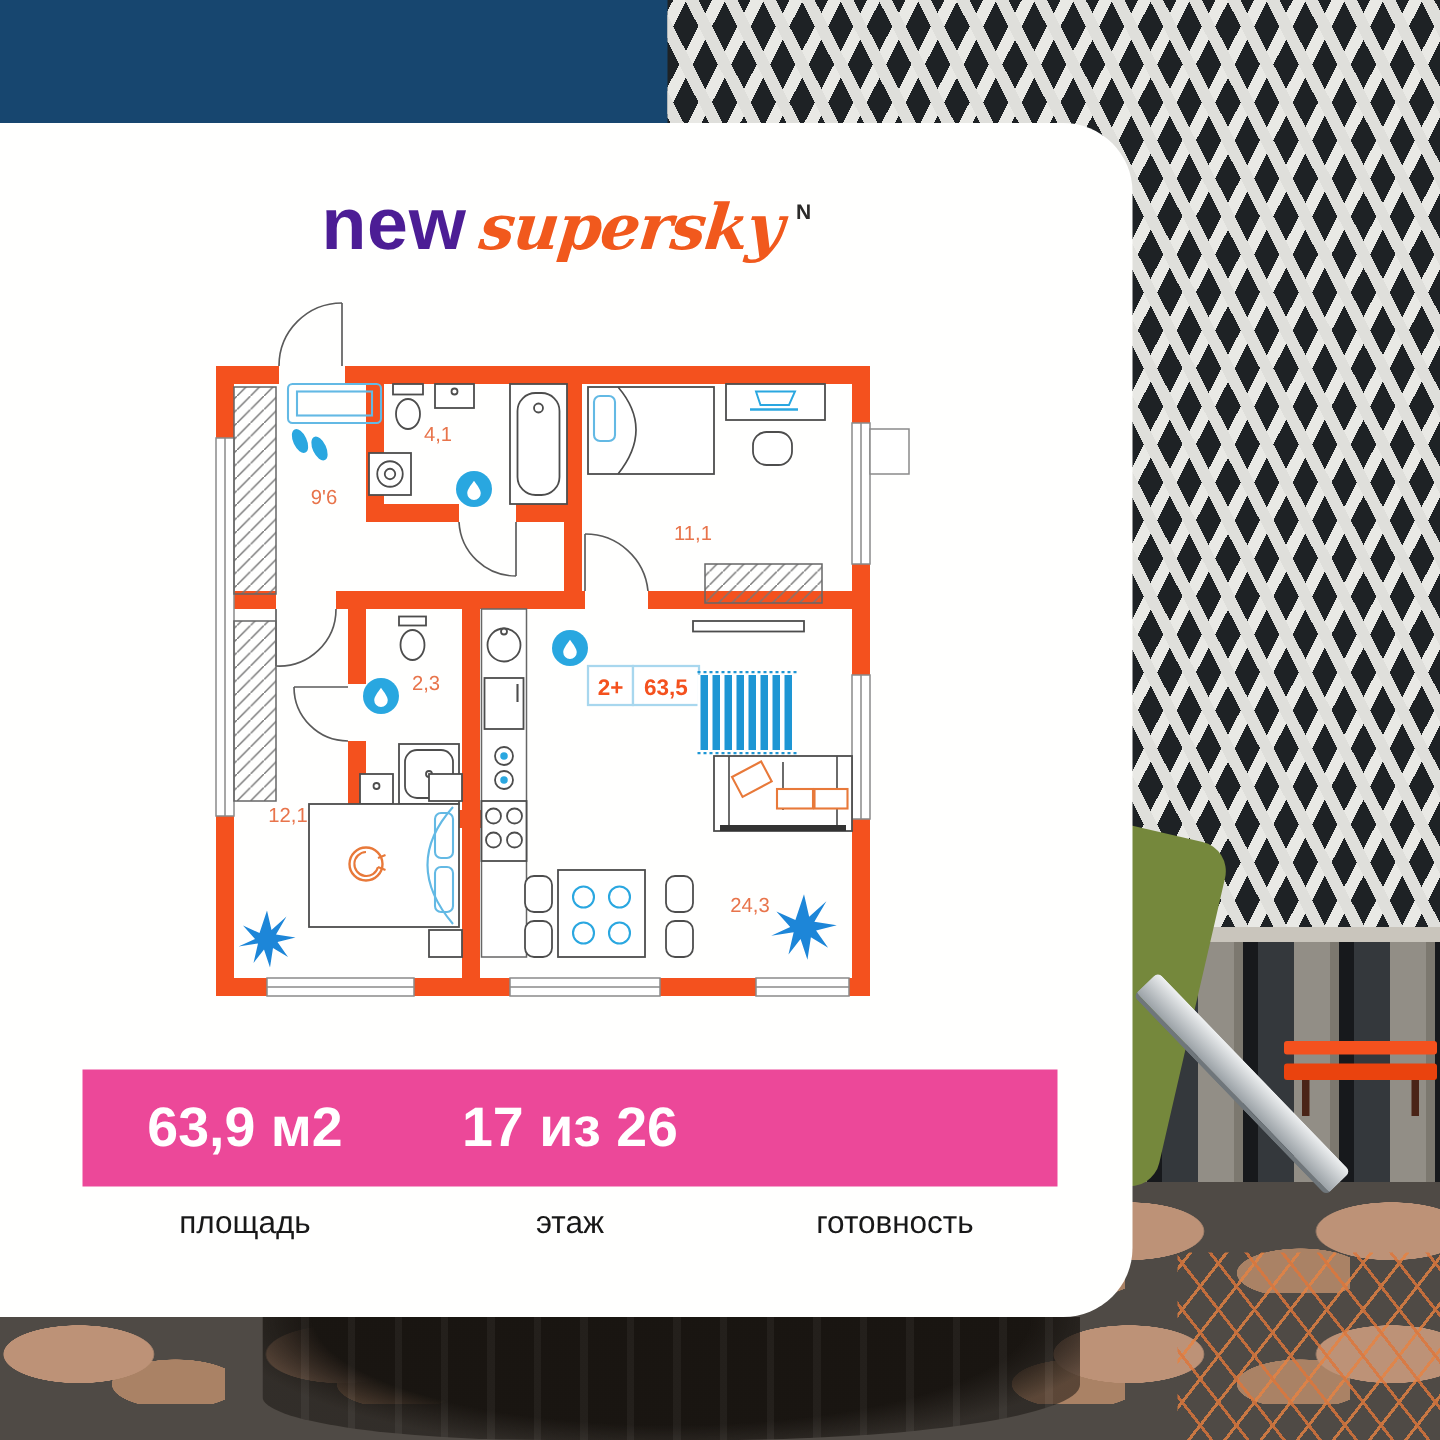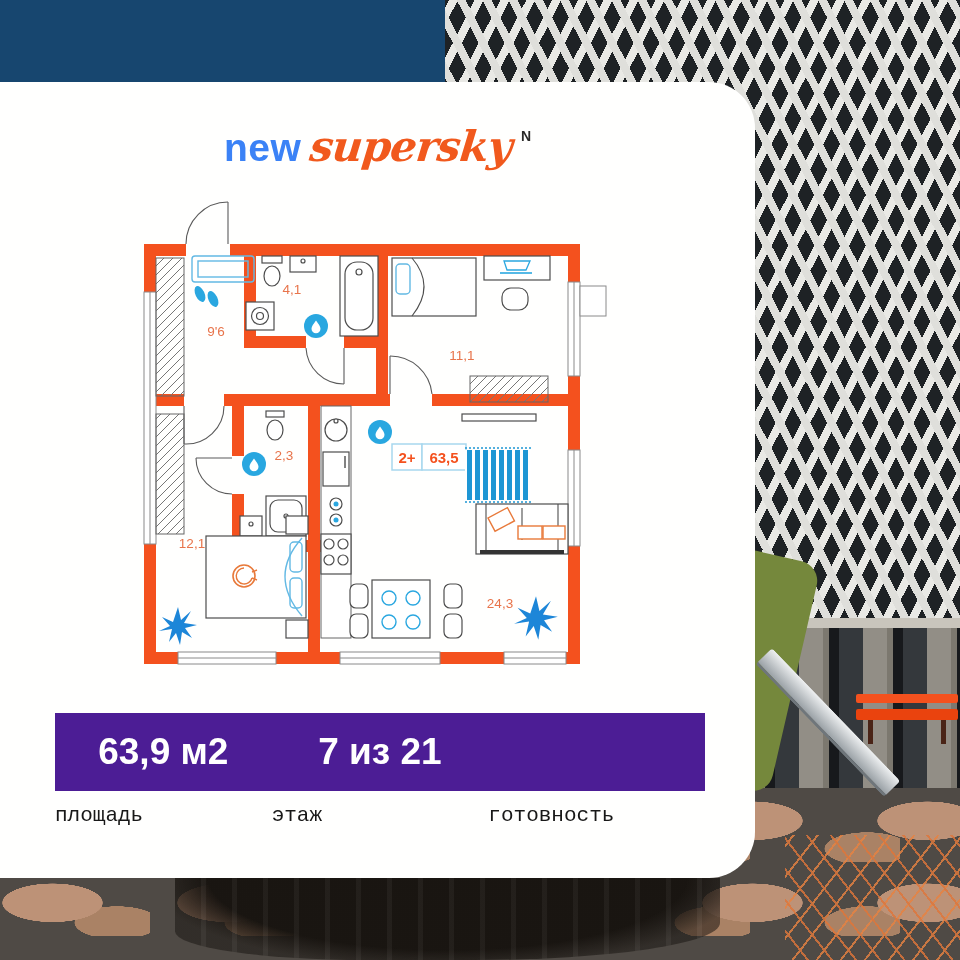--- a/index.html
+++ b/index.html
@@ -43,32 +43,32 @@
       repeating-linear-gradient(52deg, rgba(0,0,0,0) 0 17px, rgba(222,118,58,.95) 17px 19px),
       repeating-linear-gradient(-52deg, rgba(0,0,0,0) 0 17px, rgba(230,130,66,.95) 17px 19px);}
 
   
   .card{position:absolute;left:-60px;top:82px;width:815px;height:796px;background:#fffffe;
     border-radius:0 46px 46px 0;}
   .card-inner{position:relative;margin-left:60px;width:755px;height:100%;}
 
   .logo{position:absolute;top:40px;left:0;width:100%;display:flex;justify-content:center;
     align-items:baseline;gap:9px;white-space:nowrap;}
-  .logo .lg-new{font-size:39px;font-weight:600;color:#3b82f6;letter-spacing:.5px;}
+  .logo .lg-new{font-size:49px;font-weight:600;color:#4c1d95;letter-spacing:.5px;}
   .logo .lg-script{font-family:"DejaVu Serif","Liberation Serif",serif;font-style:italic;font-weight:700;
     font-size:42px;color:#f1591d;letter-spacing:-1px;transform:skewX(-6deg);}
   .logo .lg-mark{font-size:14px;font-weight:700;color:#2b2a29;position:relative;top:-20px;}
 
   .plan{position:absolute;left:140px;top:112px;}
 
   .stats{position:absolute;left:55px;top:631px;width:650px;}
-  .stats-bar{display:grid;grid-template-columns:1fr 1fr 1fr;background:#4c1d95;height:78px;}
+  .stats-bar{display:grid;grid-template-columns:1fr 1fr 1fr;background:#ec4899;height:78px;}
   .stat-value{color:#ffffff;font-size:37px;font-weight:700;display:flex;align-items:center;justify-content:center;}
   .stats-labels{display:grid;grid-template-columns:1fr 1fr 1fr;margin-top:13px;}
-  .stat-label{color:#181818;font-size:21px;font-family:Liberation Mono, monospace;}
+  .stat-label{color:#181818;font-size:21px;text-align:center;}
 
   
   .w{fill:#f4511e;}
   .win{fill:#ffffff;stroke:#8a8a8a;stroke-width:1;}
   .fu{fill:#ffffff;stroke:#4d4d4d;stroke-width:1.2;}
   .fub{fill:none;stroke:#63b9e4;stroke-width:1.4;}
   .door{fill:none;stroke:#5a5a5a;stroke-width:1.1;}
   .rlabel{fill:#e8744b;font-size:13.5px;font-family:"Liberation Sans",sans-serif;text-anchor:middle;}
   .btext{fill:#f4511e;font-size:15px;font-weight:700;text-anchor:middle;font-family:"Liberation Sans",sans-serif;}
 </style>
@@ -311,21 +311,21 @@
             </g>
             <use href="#plant" transform="translate(396,390) scale(1.15)"></use>
             <text class="rlabel" x="360" y="380">24,3</text>
           </g>
         </g>
       </svg>
 
       <div class="stats">
         <div class="stats-bar">
           <div class="stat-value">63,9 м2</div>
-          <div class="stat-value">7 из 21</div>
+          <div class="stat-value">17 из 26</div>
         </div>
         <div class="stats-labels">
           <div class="stat-label">площадь</div>
           <div class="stat-label">этаж</div>
           <div class="stat-label">готовность</div>
         </div>
       </div>
 
     </div>
   </div>

